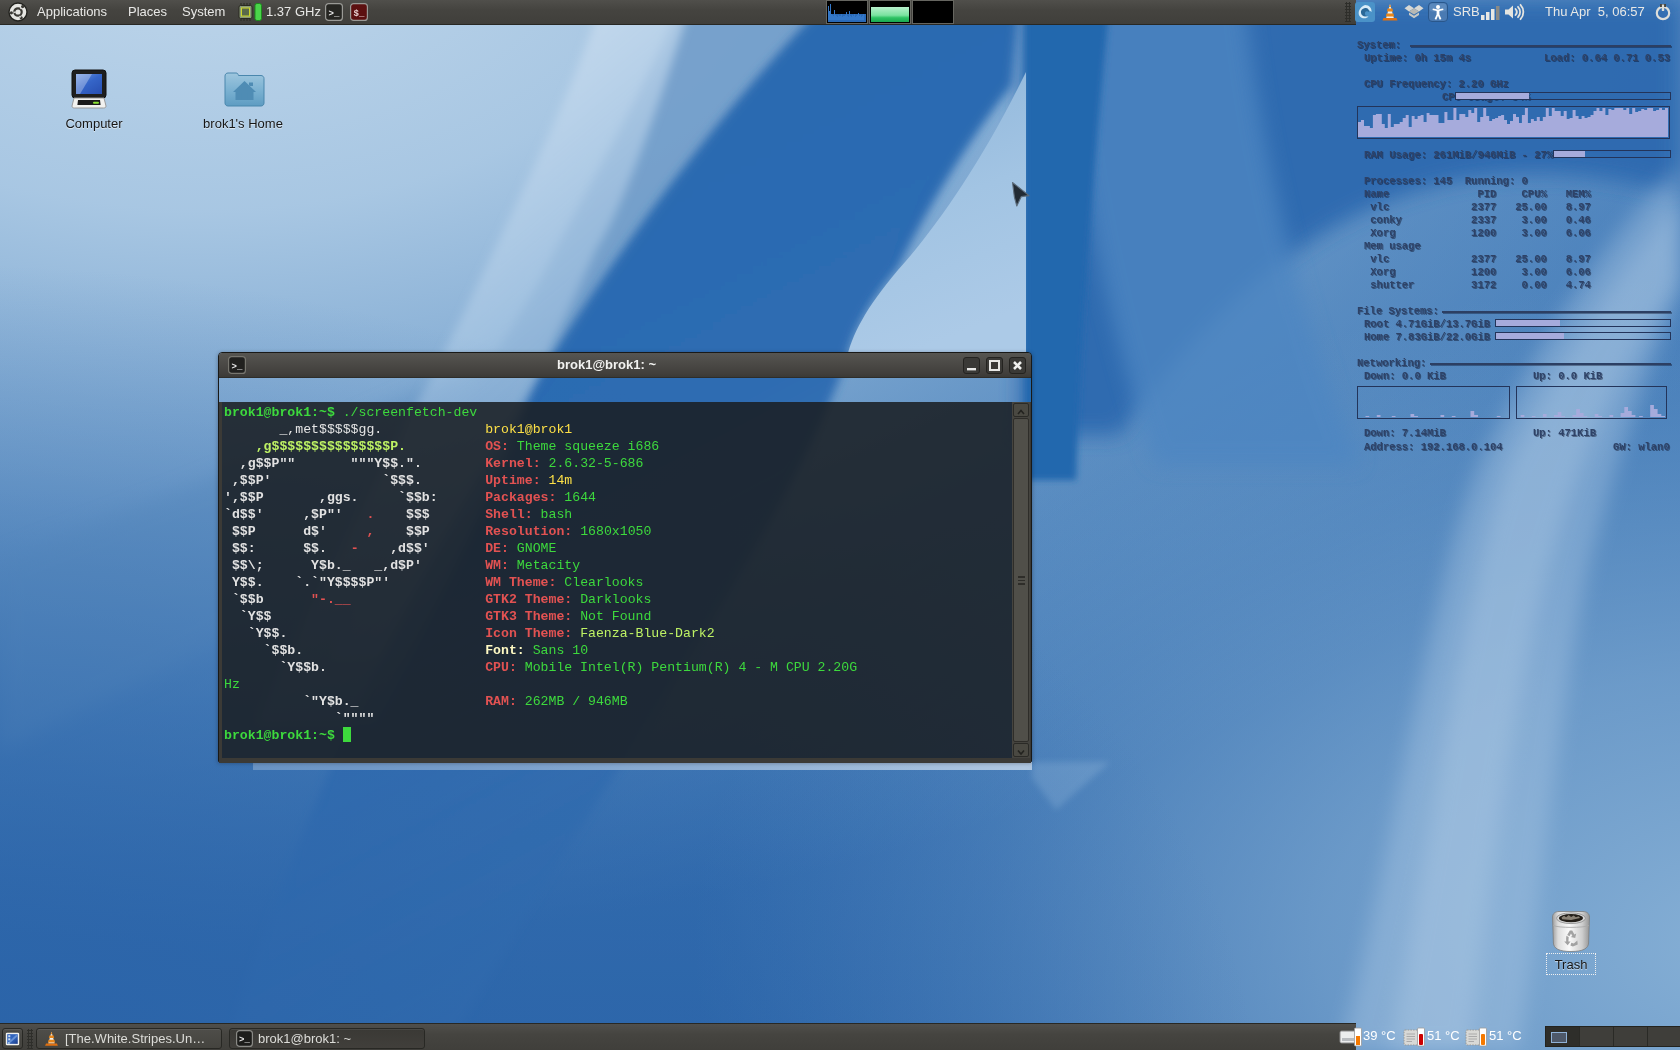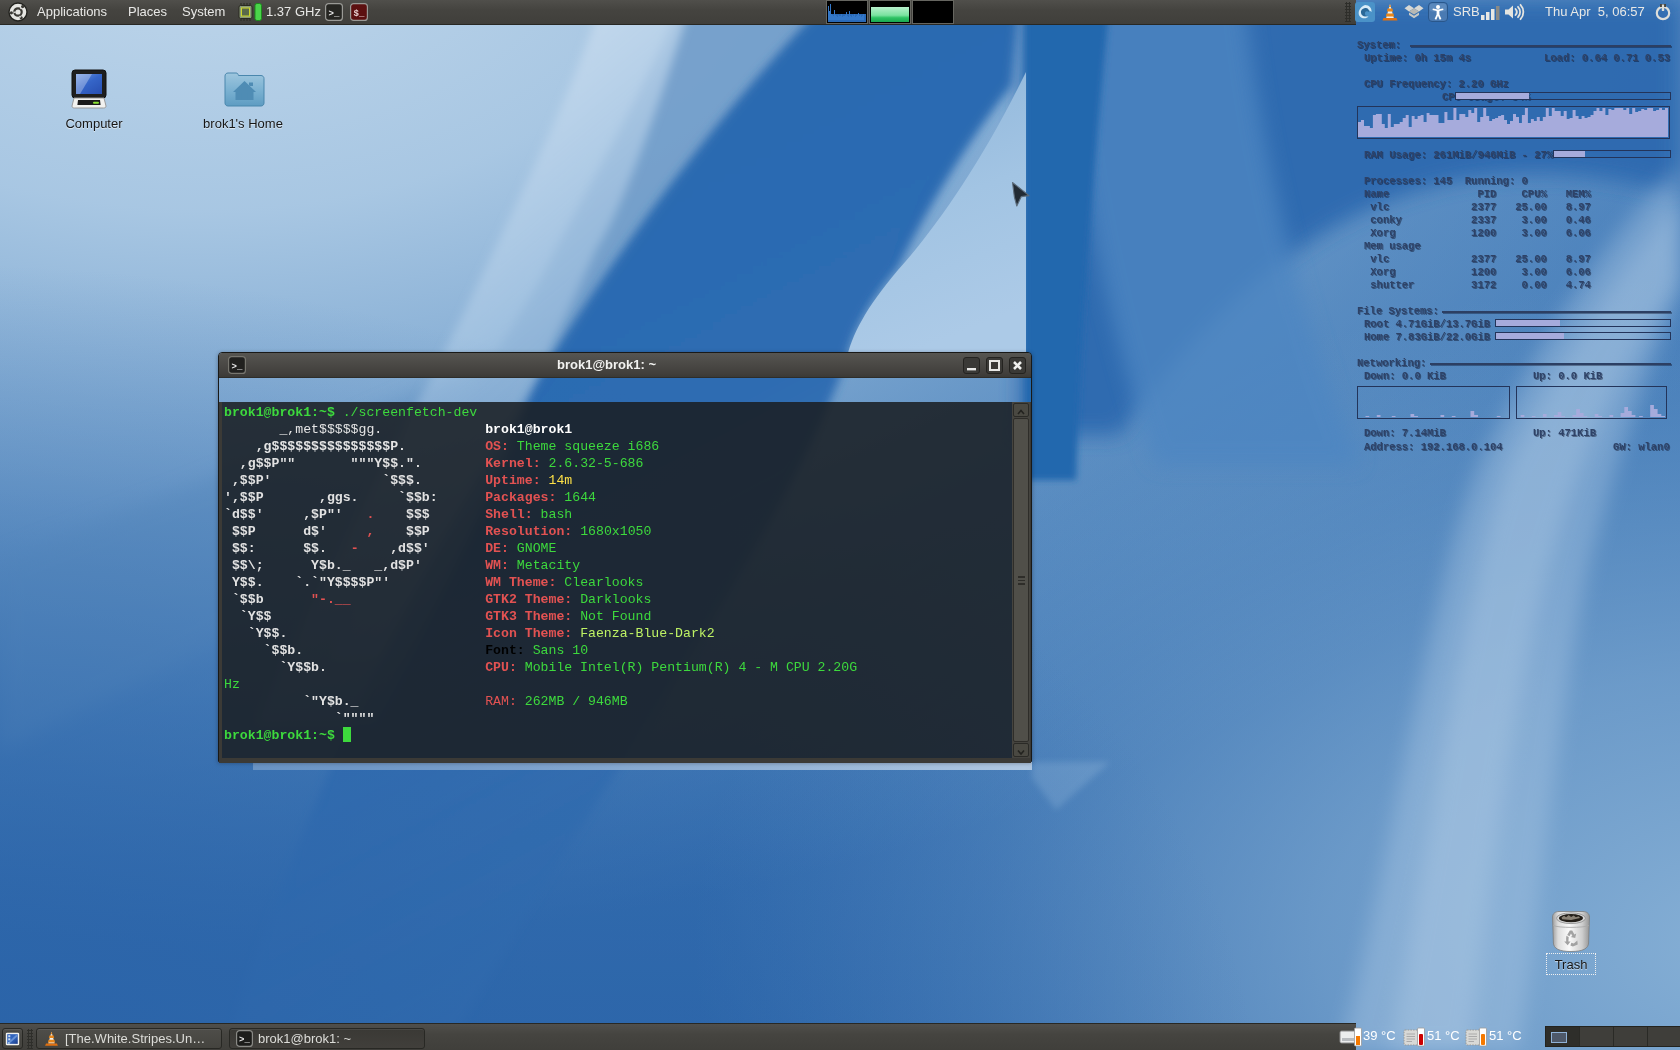--- a/index.html
+++ b/index.html
@@ -211,37 +211,37 @@
         </svg></div>
     <div style="position:absolute;right:28px;top:4px;width:17px;height:17px;background:#3a3936;border:1px solid #242320;border-radius:3px"><svg width="15" height="15">
           <rect x="3" y="3" width="9" height="9" fill="none" stroke="#e8e8e6" stroke-width="2"></rect>
         </svg></div>
     <div style="position:absolute;right:5px;top:4px;width:17px;height:17px;background:#3a3936;border:1px solid #242320;border-radius:3px"><svg width="15" height="15">
           <path d="M4,4 L11,11 M11,4 L4,11" stroke="#f0f0ee" stroke-width="2.6"></path>
         </svg></div>
   </div>
   <div style="position:absolute;left:3px;top:49px;width:790px;height:356px;background:rgba(26,31,35,0.88)">
     <pre style="position:absolute;left:2px;top:2px;font-family:'Liberation Mono',monospace;font-size:13.2px;line-height:17px;letter-spacing:0"><span style="color:#3dd93d;font-weight:bold">brok1@brok1:~$</span><span style="color:#3dd93d"> ./screenfetch-dev</span>
-<span style="color:#e5e5e5;font-weight:normal">       _,met$$$$$gg.             </span><span style="color:#ffffff;font-weight:bold">brok1@brok1</span>
-<span style="color:#e5e5e5;font-weight:bold">    ,g$$$$$$$$$$$$$$$P.          </span><span style="color:#e25252;font-weight:bold">OS:</span><span style="color:#3dd93d"> Theme squeeze i686</span>
+<span style="color:#e5e5e5;font-weight:normal">       _,met$$$$$gg.             </span><span style="color:#fde047;font-weight:normal">brok1@brok1</span>
+<span style="color:#bef264;font-weight:bold">    ,g$$$$$$$$$$$$$$$P.          </span><span style="color:#e25252;font-weight:bold">OS:</span><span style="color:#3dd93d"> Theme squeeze i686</span>
 <span style="color:#e2e2e2;font-weight:bold">  ,g$$P""       """Y$$.".        </span><span style="color:#e25252;font-weight:bold">Kernel:</span><span style="color:#3dd93d"> 2.6.32-5-686</span>
 <span style="color:#e2e2e2;font-weight:bold"> ,$$P'              `$$$.        </span><span style="color:#e25252;font-weight:bold">Uptime:</span><span style="color:#fde047"> 14m</span>
 <span style="color:#e2e2e2;font-weight:bold">',$$P       ,ggs.     `$$b:      </span><span style="color:#e25252;font-weight:bold">Packages:</span><span style="color:#3dd93d"> 1644</span>
 <span style="color:#e2e2e2;font-weight:bold">`d$$'     ,$P"'   <span style="color:#e25252">.</span>    $$$       </span><span style="color:#e25252;font-weight:bold">Shell:</span><span style="color:#3dd93d"> bash</span>
 <span style="color:#e2e2e2;font-weight:bold"> $$P      d$'     <span style="color:#e25252">,</span>    $$P       </span><span style="color:#e25252;font-weight:bold">Resolution:</span><span style="color:#3dd93d"> 1680x1050</span>
 <span style="color:#e2e2e2;font-weight:bold"> $$:      $$.   <span style="color:#e25252">-</span>    ,d$$'       </span><span style="color:#e25252;font-weight:bold">DE:</span><span style="color:#3dd93d"> GNOME</span>
 <span style="color:#e2e2e2;font-weight:bold"> $$\;      Y$b._   _,d$P'        </span><span style="color:#e25252;font-weight:bold">WM:</span><span style="color:#3dd93d"> Metacity</span>
 <span style="color:#e2e2e2;font-weight:bold"> Y$$.    `.`"Y$$$$P"'            </span><span style="color:#e25252;font-weight:bold">WM Theme:</span><span style="color:#3dd93d"> Clearlooks</span>
 <span style="color:#e2e2e2;font-weight:bold"> `$$b      <span style="color:#e25252">"-.__</span>                 </span><span style="color:#e25252;font-weight:bold">GTK2 Theme:</span><span style="color:#3dd93d"> Darklooks</span>
 <span style="color:#e2e2e2;font-weight:bold">  `Y$$                           </span><span style="color:#e25252;font-weight:bold">GTK3 Theme:</span><span style="color:#3dd93d"> Not Found</span>
 <span style="color:#e2e2e2;font-weight:bold">   `Y$$.                         </span><span style="color:#e25252;font-weight:bold">Icon Theme:</span><span style="color:#bef264"> Faenza-Blue-Dark2</span>
-<span style="color:#e2e2e2;font-weight:bold">     `$$b.                       </span><span style="color:#000000;font-weight:bold">Font:</span><span style="color:#3dd93d"> Sans 10</span>
+<span style="color:#e2e2e2;font-weight:bold">     `$$b.                       </span><span style="color:#fef9c3;font-weight:bold">Font:</span><span style="color:#3dd93d"> Sans 10</span>
 <span style="color:#e2e2e2;font-weight:bold">       `Y$$b.                    </span><span style="color:#e25252;font-weight:bold">CPU:</span><span style="color:#3dd93d"> Mobile Intel(R) Pentium(R) 4 - M CPU 2.20G</span>
 <span style="color:#3dd93d">Hz</span>
-<span style="color:#e2e2e2;font-weight:bold">          `"Y$b._                </span><span style="color:#e25252;font-weight:normal">RAM:</span><span style="color:#3dd93d"> 262MB / 946MB</span>
+<span style="color:#e2e2e2;font-weight:bold">          `"Y$b._                </span><span style="color:#e25252;font-weight:bold">RAM:</span><span style="color:#3dd93d"> 262MB / 946MB</span>
 <span style="color:#e2e2e2;font-weight:bold">              `""""</span>
 <span style="color:#3dd93d;font-weight:bold">brok1@brok1:~$ </span><span style="display:inline-block;width:8px;height:15px;background:#3dd93d;vertical-align:-3px"></span></pre>
   </div>
   <div style="position:absolute;left:793px;top:49px;width:18px;height:356px;background:#45443f">
     <div style="position:absolute;left:1px;top:1px;width:16px;height:14px;background:#4a4942;border:1px solid #2a2a26;border-radius:2px"><svg width="14" height="12">
           <path d="M4,8 L7,4.5 L10,8" fill="none" stroke="#23231f" stroke-width="1.6"></path>
         </svg></div>
     <div style="position:absolute;left:1px;bottom:1px;width:16px;height:14px;background:#4a4942;border:1px solid #2a2a26;border-radius:2px"><svg width="14" height="12">
           <path d="M4,4.5 L7,8 L10,4.5" fill="none" stroke="#23231f" stroke-width="1.6"></path>
         </svg></div>

